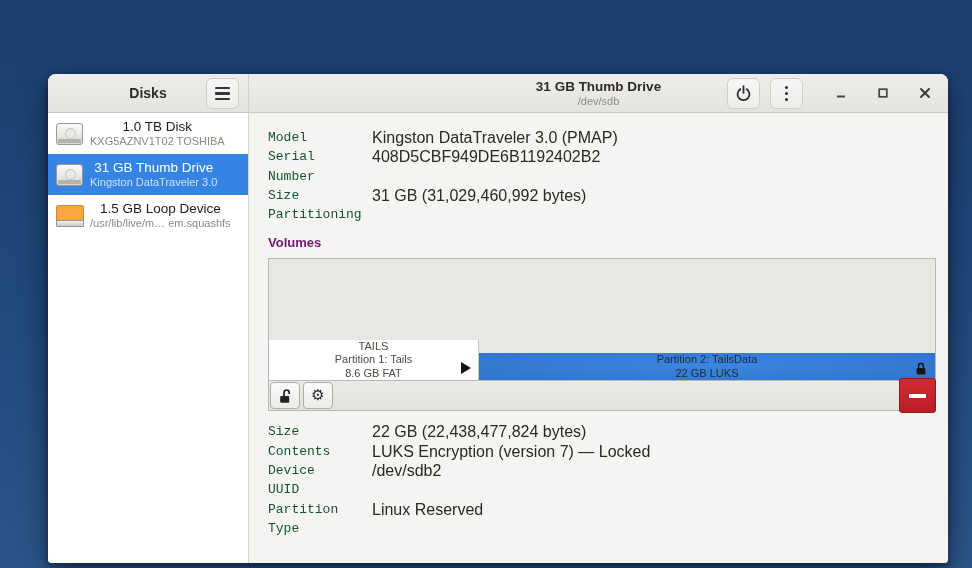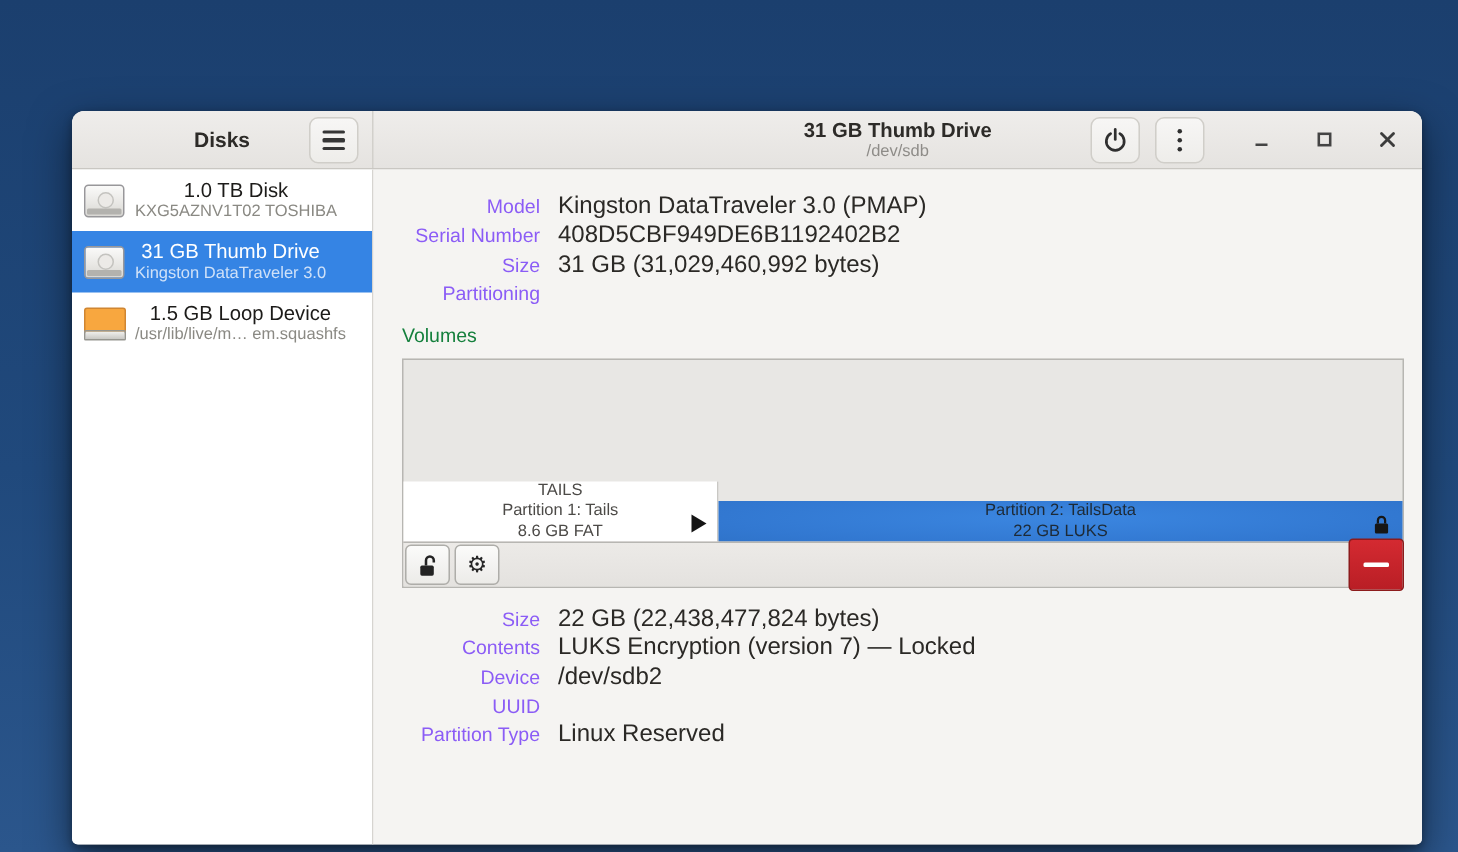--- a/index.html
+++ b/index.html
@@ -58,23 +58,23 @@
     background:#b3b2ae; border-radius:1px; }
   .loop-icon{ width:27px; height:22px; flex:0 0 auto; position:relative; }
   .loop-icon::before{ content:""; position:absolute; left:0; top:0; width:26px; height:15px;
     background:#f8a73f; border:1px solid #d08632; border-radius:2px; }
   .loop-icon::after{ content:""; position:absolute; left:0; bottom:0; width:26px; height:5px;
     background:linear-gradient(180deg,#f2f1ee,#c9c8c4); border:1px solid #96958f; border-radius:1px; }
   
   .main{ flex:1; background:#f5f4f2; padding:15px 12px 0 19px; min-width:0; }
   .info-grid{ display:flex; flex-direction:column; }
   .info-row{ display:flex; line-height:19.3px; }
-  .info-label{ width:92px; flex:0 0 auto; text-align:right; color:#8b5cf6; font-size:13px; }
+  .info-label{ width:92px; flex:0 0 auto; text-align:left; color:#14532d; font-size:13px;font-family:Liberation Mono, monospace; }
   .info-value{ margin-left:12px; color:#2b2926; font-size:16px; white-space:nowrap; }
-  .section-title{ font-size:13px; font-weight:normal; color:#15803d; margin:11px 0 8px 0; }
+  .section-title{ font-size:13px; font-weight:bold; color:#701a75; margin:11px 0 8px 0; }
   
   .volume-frame{ width:668px; border:1px solid #b7b6b2; background:#e8e7e4; }
   .partitions{ height:121px; display:flex;align-items:flex-end; }
   .partition{ position:relative; display:flex; flex-direction:column; align-items:center;
     justify-content:center; cursor:pointer; }
   .partition.white{ width:210px; flex:0 0 auto; background:#ffffff; border-right:1px solid #c9c8c4; }
   .partition.blue{ flex:1; background:radial-gradient(ellipse 90% 120% at 50% 42%, #3b86e0 0%, #3278d1 55%, #2b6dc0 100%); }
   .part-line{ font-size:11px; line-height:13.5px; color:#4c4a47; text-align:center; white-space:nowrap; }
   .partition.blue .part-line{ color:#1d2a36; }
   .play-tri{ position:absolute; right:7px; bottom:6px; width:0; height:0;

